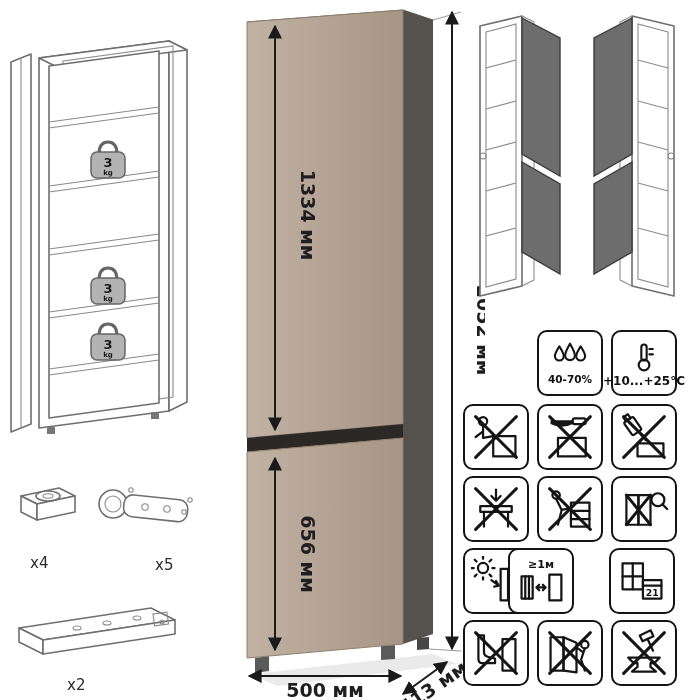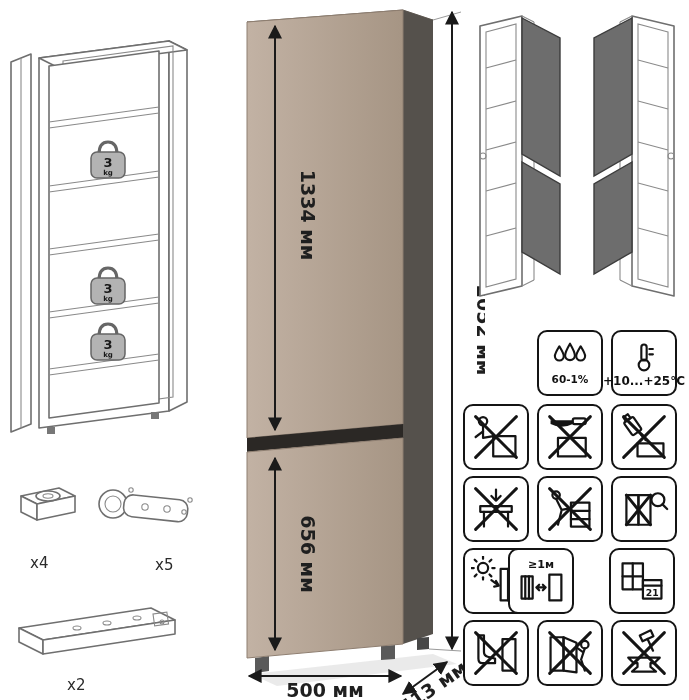--- a/index.html
+++ b/index.html
@@ -185,21 +185,21 @@
   <use href="#opencab"></use>
   <use href="#opencab" transform="translate(218,0) scale(-1,1)"></use>
 </svg>
 
 <div class="icon-box" style="left:537px;top:330px">
   <svg width="48" height="32" viewBox="0 0 54 32">
     <path class="pict" d="M15 4 C12 9 10 12 10 15 a5 5 0 0 0 10 0 C20 12 18 9 15 4 Z"></path>
     <path class="pict" d="M27 1 C23.5 7 21.5 10.5 21.5 14 a5.5 5.5 0 0 0 11 0 C32.5 10.5 30.5 7 27 1 Z"></path>
     <path class="pict" d="M39 4 C36 9 34 12 34 15 a5 5 0 0 0 10 0 C44 12 42 9 39 4 Z"></path>
   </svg>
-  <div class="icon-label">60-1%</div>
+  <div class="icon-label">40-70%</div>
 </div>
 
 <div class="icon-box" style="left:611px;top:330px">
   <svg width="48" height="34" viewBox="0 0 54 34">
     <rect class="pict" x="24" y="3" width="6" height="18" rx="3"></rect>
     <circle class="pict" cx="27" cy="26" r="6"></circle>
     <line class="pict" x1="33" y1="8" x2="37" y2="8"></line>
     <line class="pict" x1="33" y1="14" x2="37" y2="14"></line>
   </svg>
   <div class="icon-label small">+10...+25°C</div>

